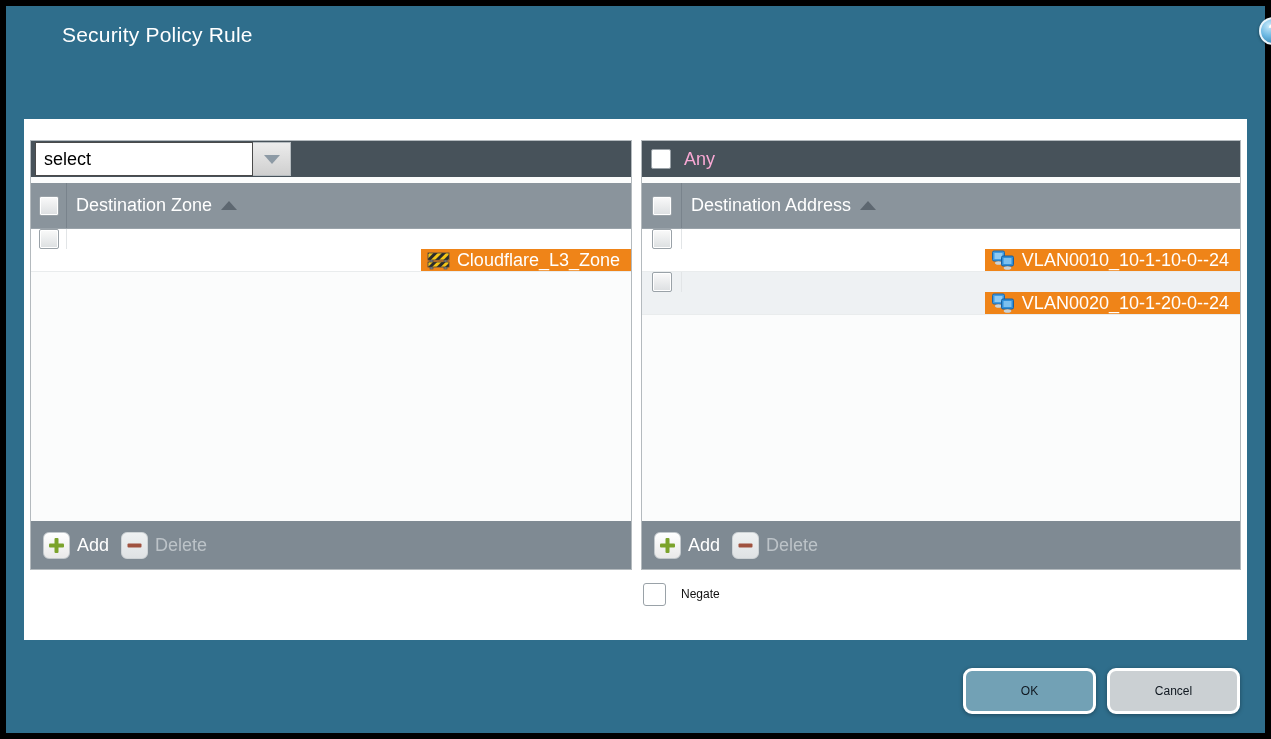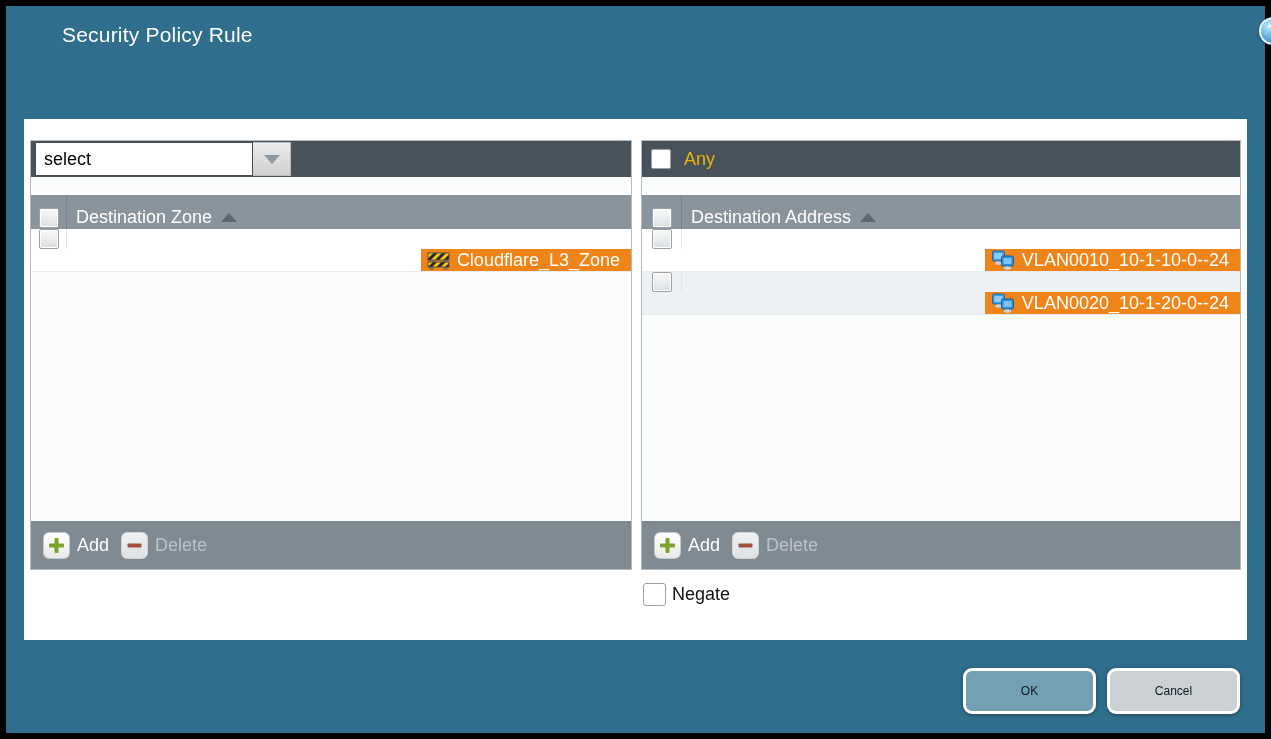--- a/index.html
+++ b/index.html
@@ -82,24 +82,24 @@
   .cb {
     width:20px; height:20px; background:#fff;
     border:1px solid #9aa2a8; border-radius:2px; cursor:pointer;
   }
   .cb.row-cb {
     background:linear-gradient(#fafafa,#dcdfe1);
     box-shadow:inset 0 0 0 1px #fff;
   }
 
   .band .cb { margin-left:9px; }
-  .band-label { color:#eab308; font-size:18px; margin-left:13px; }
+  .band-label { color:#f9a8d4; font-size:18px; margin-left:13px; }
 
   .colhead {
-    position:absolute; left:0; top:54px; right:0; height:46px;
+    position:absolute; left:0; top:42px; right:0; height:46px;
     background:#8a949c; display:flex; align-items:center;
     border-bottom:1px solid #9aa3aa;
   }
   .colhead .cbcell {
     width:36px; display:flex; justify-content:center; align-items:center;
     align-self:stretch; border-right:1px solid #79838c;
   }
   .colhead-label { color:#fff; font-size:18px; margin-left:9px; }
   .sort-up {
     width:0; height:0; margin-left:9px;
@@ -143,21 +143,21 @@
   .toolbtn .lbl { font-size:18px; margin-left:7px; }
   .toolbtn.add .lbl { color:#fff; }
   .toolbtn.del { cursor:default; }
   .toolbtn.del .lbl { color:#bcc3c8; }
 
   .negate-row {
     position:absolute; left:619px; top:462px; height:26px;
     display:flex; align-items:center;
   }
   .negate-row .cb { width:23px; height:23px; border-radius:3px; }
-  .negate-label { font-size:18px; color:#111; margin-left:6px; }
+  .negate-label { font-size:12px; color:#111; margin-left:15px; }
 
   
   .btn {
     position:absolute; top:662px; width:133px; height:46px;
     border:3px solid #fff; border-radius:9px;
     font-family:"Liberation Sans",sans-serif; font-size:12px; color:#101820;
     display:flex; align-items:center; justify-content:center;
     box-shadow:0 1px 4px rgba(0,0,0,.35); cursor:pointer;
   }
   .btn-ok { left:957px; background:#72a1b5; }

